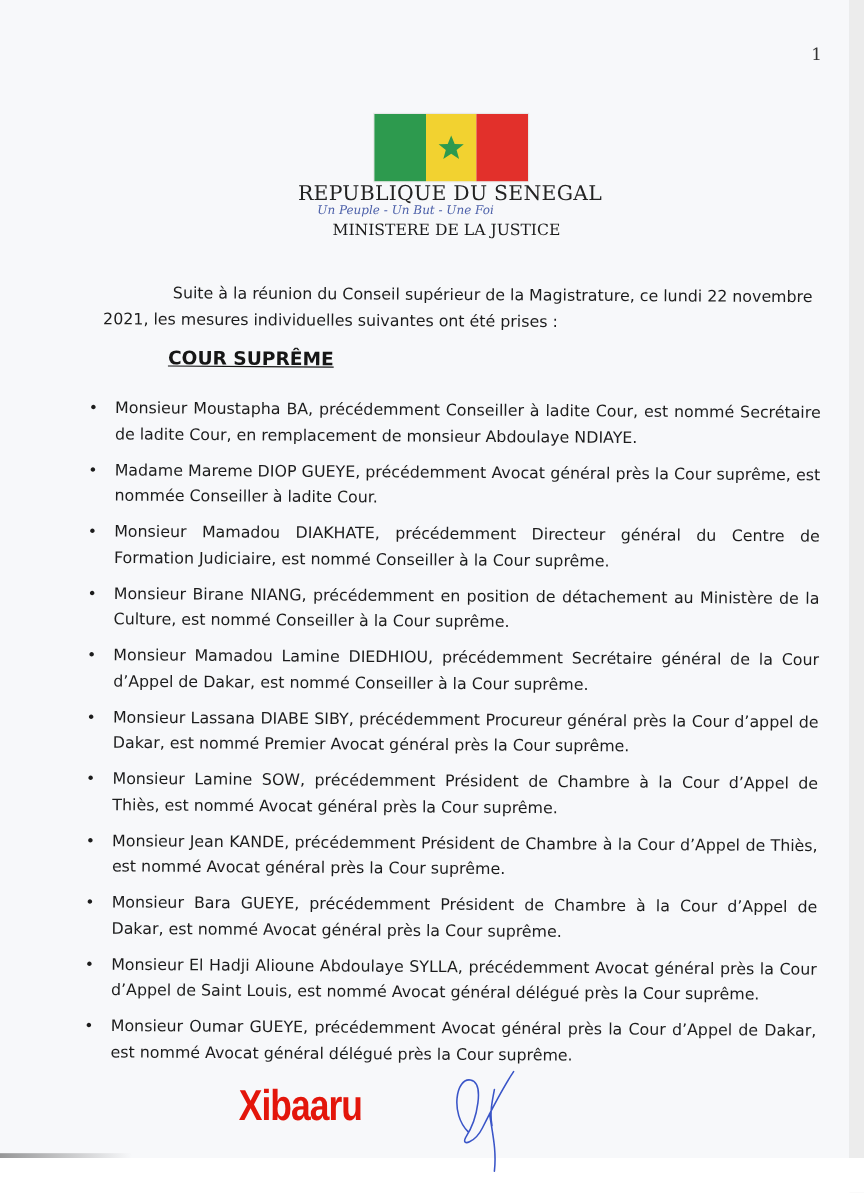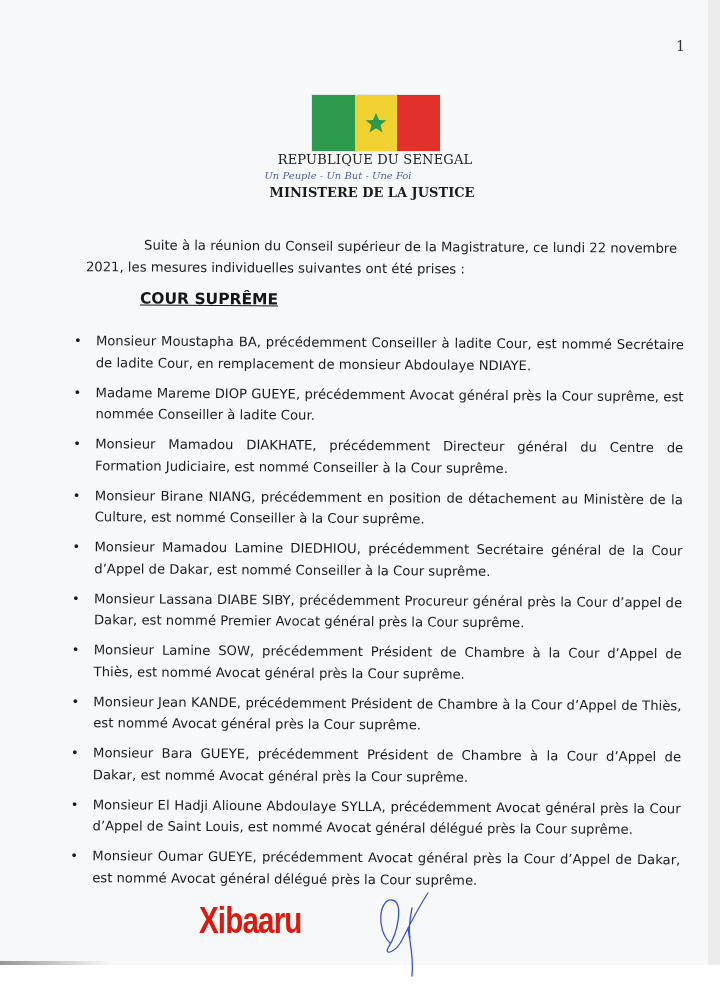--- a/index.html
+++ b/index.html
@@ -27,31 +27,31 @@
     position:absolute; left:311px; top:94px; width:128px; height:56px;
     display:flex; border:1px solid #e8e8e8;
   }
   .flag .band { flex:1; height:100%; position:relative; }
   .flag .green { background:#2d9a4e; }
   .flag .yellow { background:#f2d230; display:flex; align-items:center; justify-content:center; }
   .flag .red { background:#e2302b; }
   .flag .star { width:24px; height:24px; }
   .rep-title {
     position:absolute; left:0; width:720px; top:152px; text-align:center;
-    font-family:"DejaVu Serif", serif; font-size:13px; letter-spacing:0.2px; color:#222;
+    font-family:"DejaVu Serif", serif; font-size:17px; letter-spacing:0.2px; color:#222;
     padding-left:30px; box-sizing:border-box;
   }
   .motto {
     position:absolute; left:0; width:652px; top:170px; text-align:center;
     font-family:"DejaVu Serif", serif; font-style:italic; font-size:10px; color:#4a5ea8;
     padding-left:24px; box-sizing:border-box;
   }
   .ministry {
     position:absolute; left:0; width:720px; top:185px; text-align:center;
-    font-family:"DejaVu Serif", serif; font-weight:bold; font-size:13px; color:#1a1a1a;
+    font-family:"DejaVu Serif", serif; font-weight:normal; font-size:13px; color:#1a1a1a;
     padding-left:24px; box-sizing:border-box;
   }
   .intro {
     position:absolute; left:86px; top:236px; width:596px;
     font-size:13.2px; line-height:22px; color:#1c1c1c;
     transform:rotate(0.35deg);
   }
   .intro .indent { display:inline-block; width:58px; }
   .section-heading {
     position:absolute; left:140px; top:290px;

